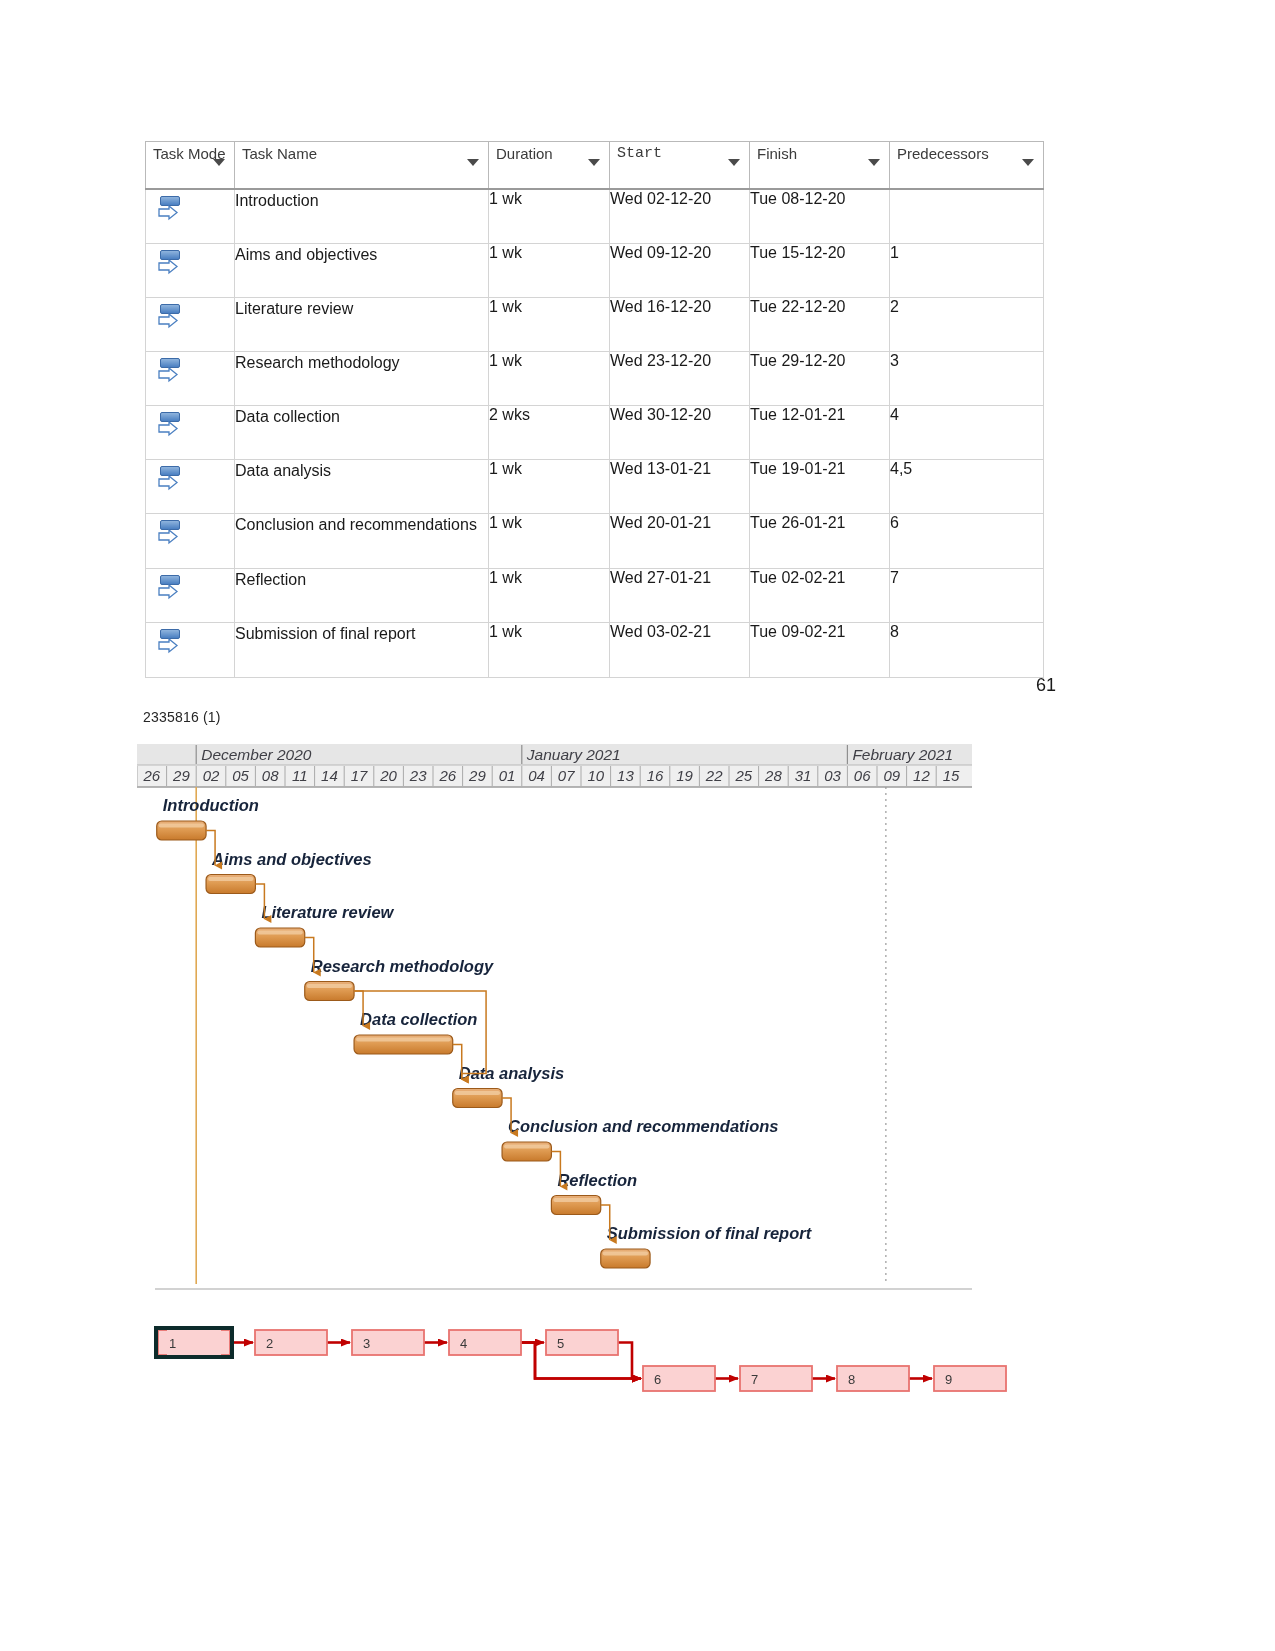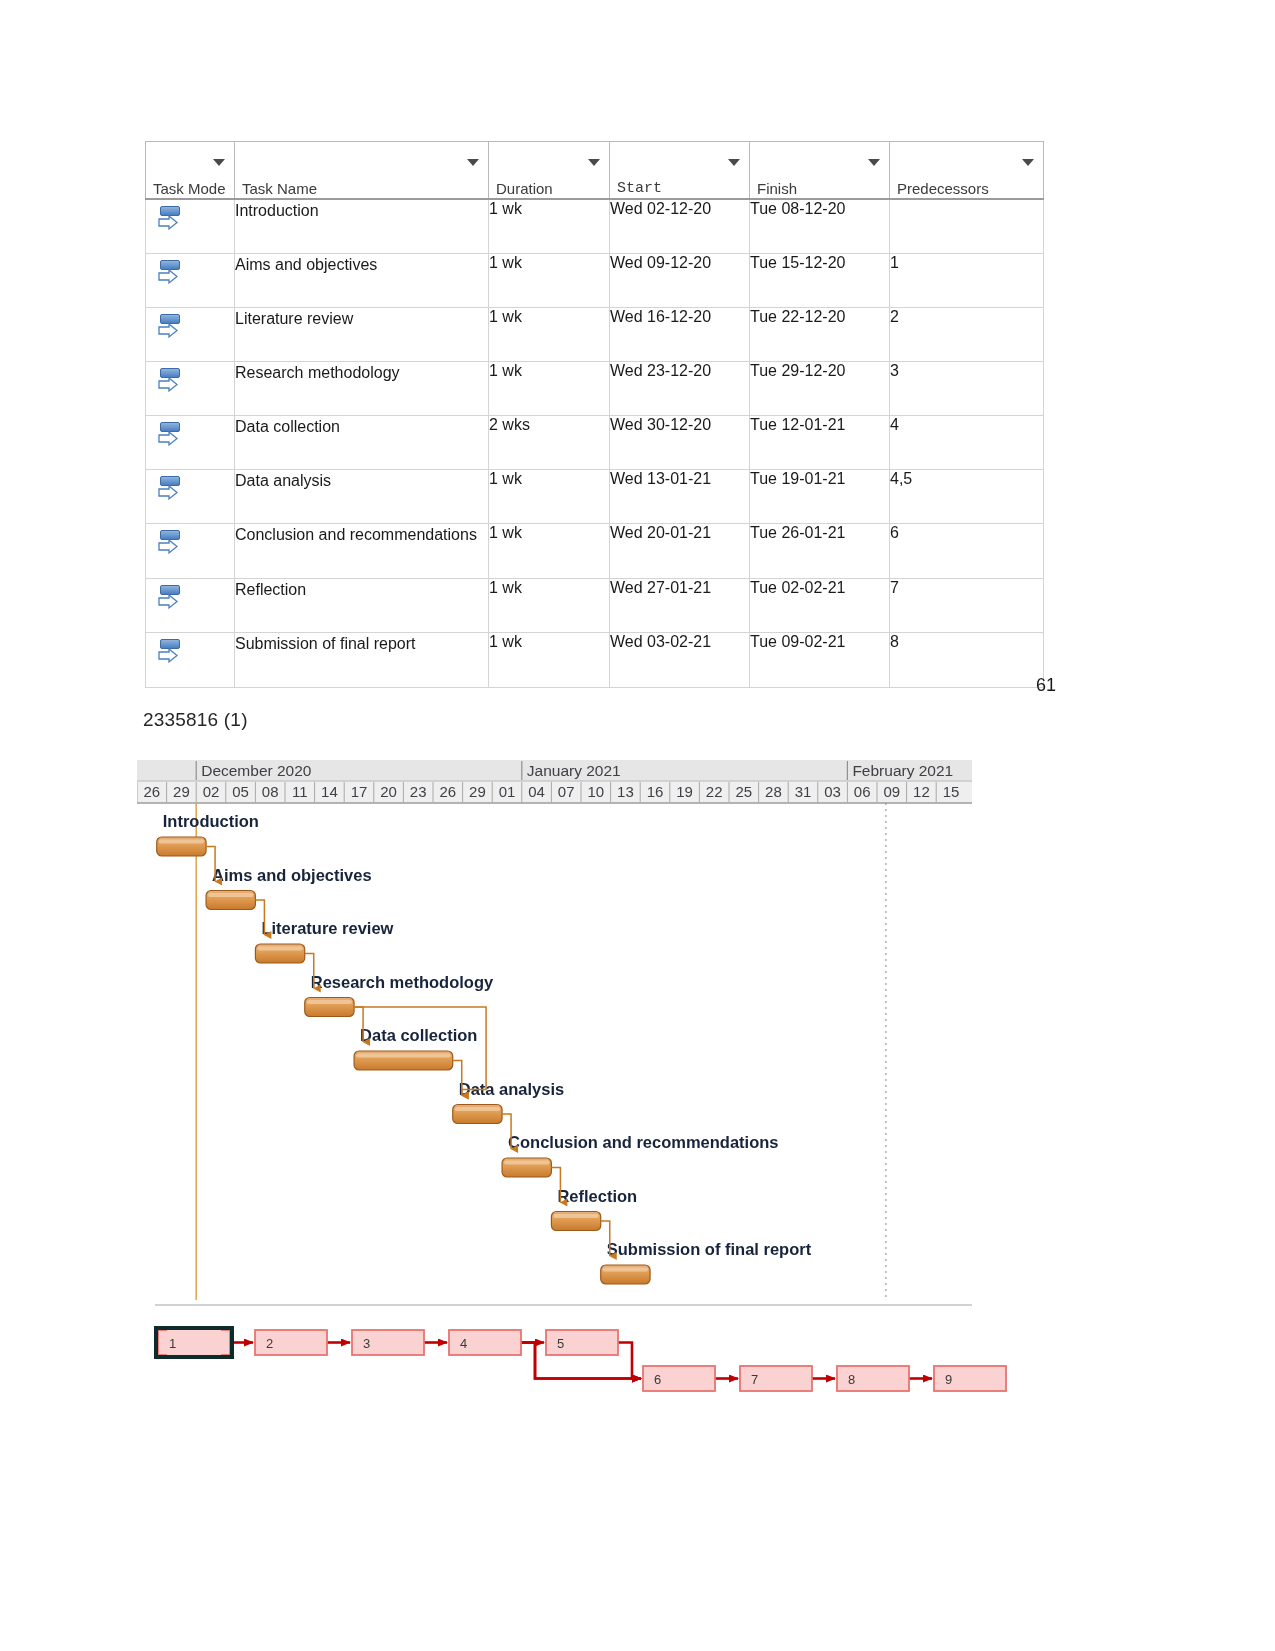--- a/index.html
+++ b/index.html
@@ -42,21 +42,20 @@
     font-size: 15px;
     border: 1px solid #b9b9b9;
     border-bottom: 2px solid #9a9a9a;
   }
   .hdr-grey { background: #e4e6e8; }
   .hdr-yellow { background: linear-gradient(180deg,#ffe699 0%, #fdd75c 100%); }
   .hdr-label {
     display: block;
     padding: 4px 6px 0 7px;
     line-height: 1.1;
-    margin-top: 35px;
   }
   .hdr-arrow {
     position: absolute;
     right: 9px;
     top: 17px;
     width: 0; height: 0;
     border-left: 6px solid transparent;
     border-right: 6px solid transparent;
     border-top: 7px solid #4a4a4a;
   }
@@ -91,40 +90,41 @@
     background: linear-gradient(180deg,#8fb4dd 0%,#4a7fc1 100%);
     border: 1px solid #3c6ba8;
   }
   .mode-icon svg { position: absolute; left: 0; top: 9px; }
 
   
   .caption {
     position: absolute;
     left: 143px;
     top: 709px;
-    font-size: 19px;
+    font-size: 14px;
     color: #262626;
     letter-spacing: 0.2px;
     text-align: right;
   }
   .page-num {
     position: absolute;
     left: 1036px;
     top: 675px;
     font-size: 18px;
     color: #1a1a1a;
   }
 
   
   #gantt-wrap {
     position: absolute;
     left: 137px;
-    top: 760px;
+    top: 744px;
     width: 835px;
     height: 550px;
+    font-style: italic;
   }
   #gantt-svg { display: block; }
 
   
   #network-wrap {
     position: absolute;
     left: 145px;
     top: 1290px;
     width: 870px;
     height: 120px;

